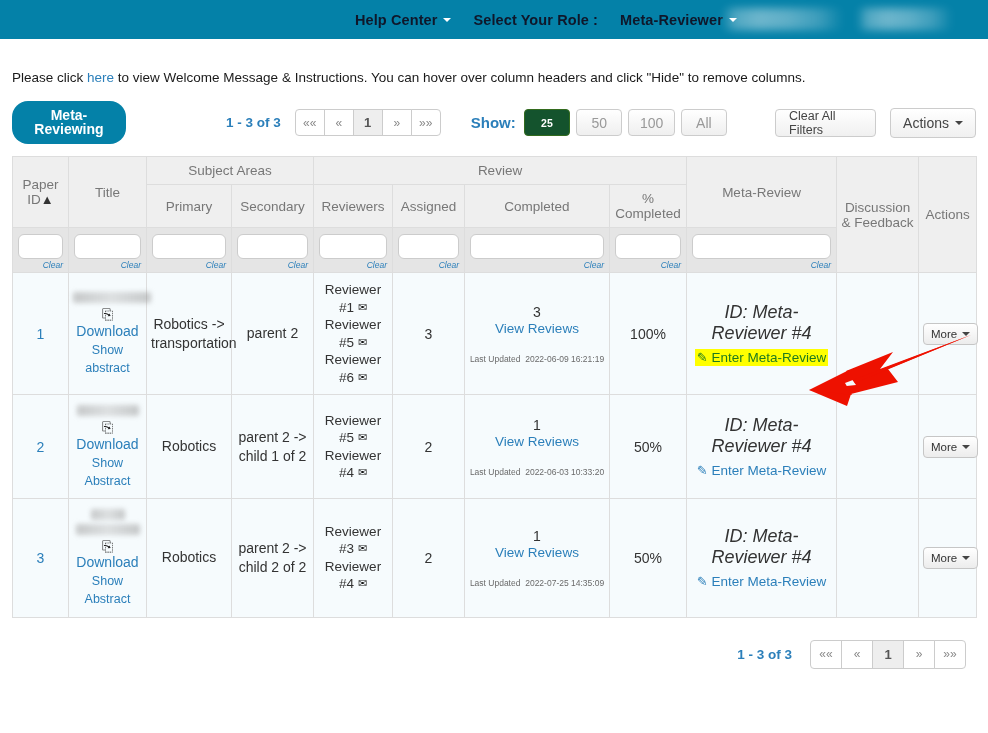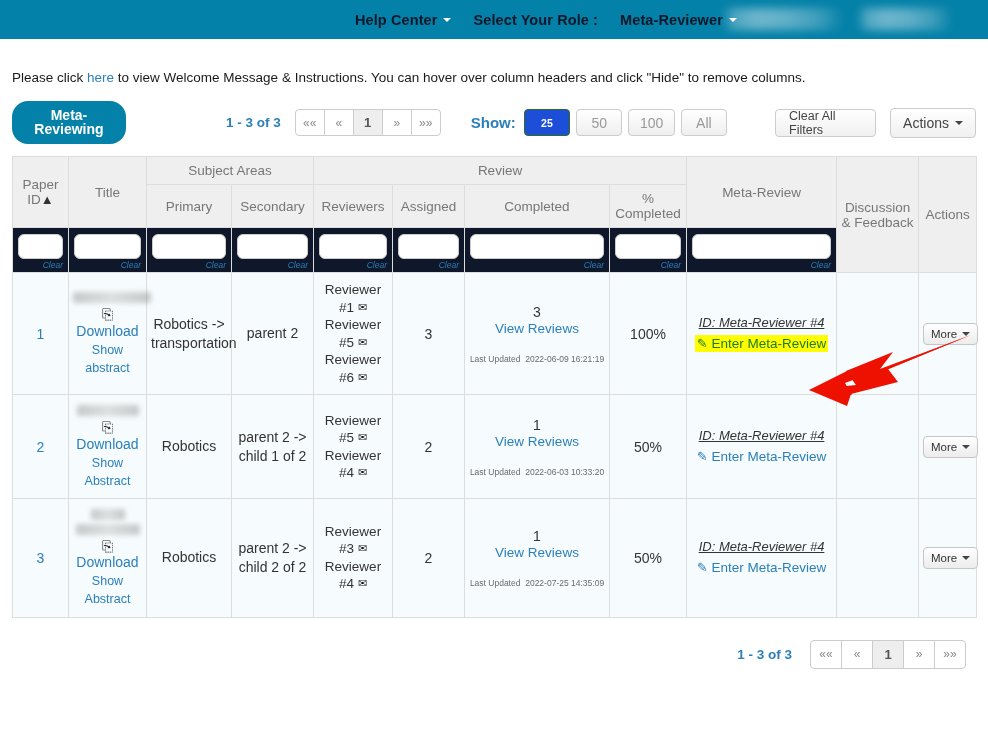--- a/index.html
+++ b/index.html
@@ -143,21 +143,21 @@
     background: linear-gradient(#ffffff,#efefef);
     color: #999999;
     font-size: 14px;
     display: flex;
     align-items: center;
     justify-content: center;
     cursor: pointer;
     margin-right: 6px;
   }
   .size-btn.sel {
-    background: #1d4ed8;
+    background: #14532d;
     border-color: #336b1e;
     color: #ffffff;
     font-weight: bold;
     font-size: 10.5px;
     text-align: center;
   }
   .plain-btn {
     height: 28px;
     border: 1px solid #cccccc;
     border-radius: 4px;
@@ -200,21 +200,21 @@
     font-size: 13.5px;
     padding: 6px 3px;
   }
   .sort-arrow {
     display: inline-block;
     color: #333333;
     font-size: 13px;
     line-height: 1;
   }
   tr.filter-row td {
-    background: #0f172a;
+    background: #e5e5e5;
     padding: 6px 5px 2px 5px;
     vertical-align: top;
   }
   .filter-input {
     width: 100%;
     height: 25px;
     border: 1px solid #cccccc;
     border-radius: 6px;
     background: #ffffff;
     outline: none;
@@ -281,24 +281,23 @@
   .view-reviews { font-size: 13.5px; display: block; margin-top: 1px; }
   .last-updated {
     font-size: 8.5px;
     color: #6a6a6a;
     margin-top: 18px;
     white-space: nowrap;
   }
   .pct { font-size: 14px; }
   .mr-id {
     font-style: italic;
-    font-size: 13px;
+    font-size: 18px;
     color: #333333;
     display: block;
-    text-decoration: underline;
   }
   .mr-enter {
     display: inline-flex;
     align-items: center;
     gap: 4px;
     font-size: 13.5px;
     color: #2b7fba;
     margin-top: 5px;
     cursor: pointer;
     padding: 1px 2px;

